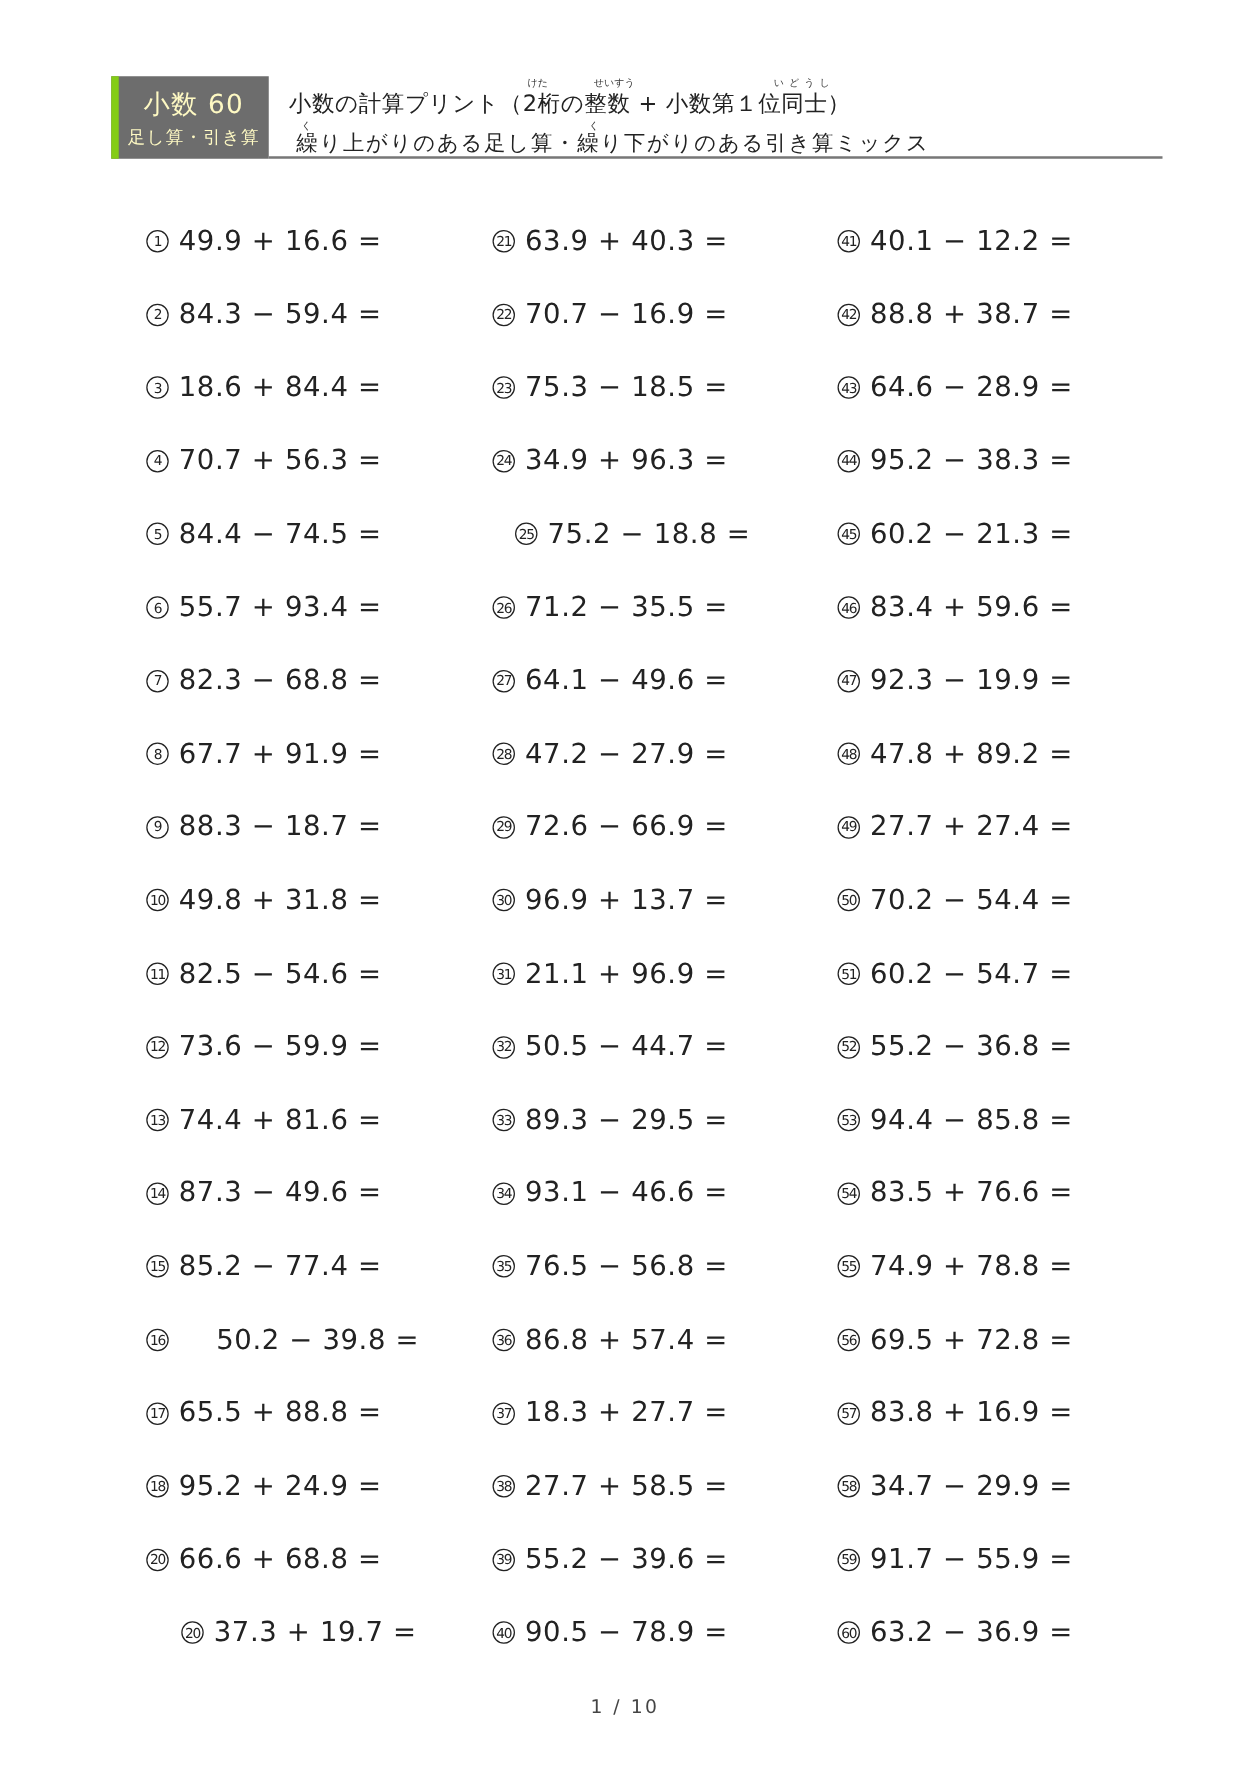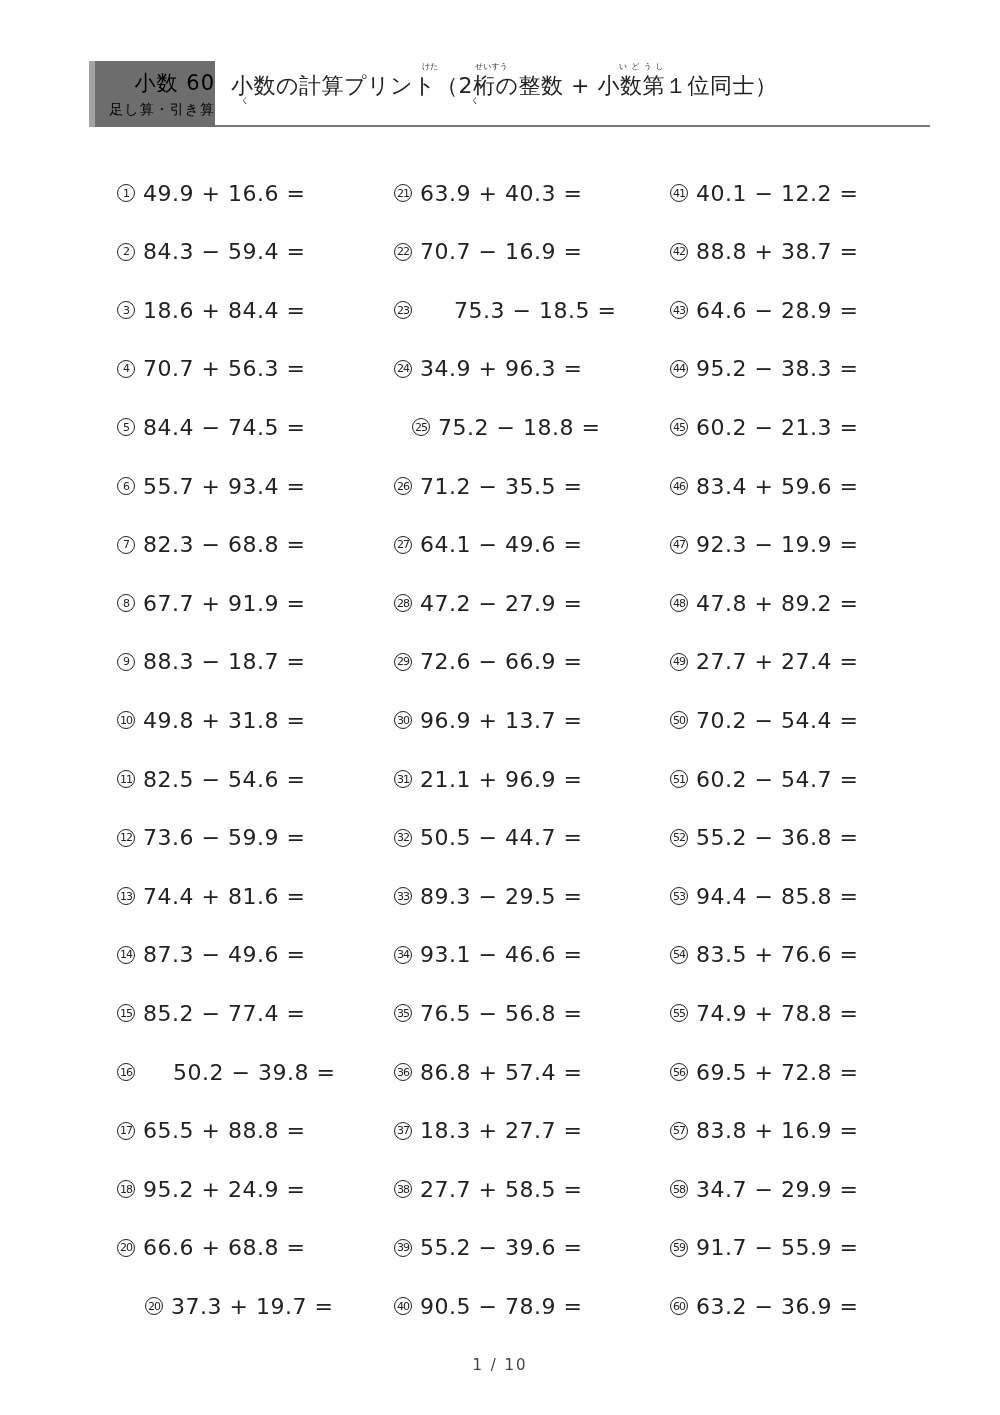--- a/index.html
+++ b/index.html
@@ -1,24 +1,24 @@
 <!DOCTYPE html>
 <html><head>
 <meta charset="utf-8">
 <style>
   html, body { margin: 0; padding: 0; background: #ffffff; }
   body { width: 1000px; height: 1415px; position: relative; overflow: hidden;
          font-family: "DejaVu Sans", "Liberation Sans", sans-serif; color: #222; }
   .badge { position: absolute; left: 89px; top: 61px; width: 126px; height: 66px;
-           background: #6d6d6d; border-left: 6px solid #a3a3a3; box-sizing: border-box; color: #000000; text-align: right; }
+           background: #6d6d6d; border-left: 6px solid #84cc16; box-sizing: border-box; color: #fef9c3; text-align: center; }
   .badge .b1 { font-size: 21px; margin-top: 8px; letter-spacing: 1px; }
   .badge .b2 { font-size: 14px; margin-top: 4px; letter-spacing: 1px; }
   .title-area { position: absolute; left: 215px; top: 61px; width: 715px; height: 66px;
                 border-bottom: 2px solid #777; box-sizing: border-box; }
-  .title1 { position: absolute; left: 16px; top: 10px; font-size: 22px; white-space: nowrap; letter-spacing: 0.5px; }
+  .title1 { position: absolute; left: 16px; top: 10px; font-size: 18px; white-space: nowrap; letter-spacing: 0.5px; }
   .title2 { position: absolute; left: 22px; top: 42px; font-size: 17px; white-space: nowrap; letter-spacing: 1.5px; }
   .furi { position: absolute; font-size: 8px; color: #333; white-space: nowrap; }
   .grid { position: absolute; left: 0; top: 0; }
   .problem { position: absolute; font-size: 22px; white-space: nowrap; display: flex; align-items: center; height: 30px; }
   .num { display: inline-flex; align-items: center; justify-content: center;
          width: 18px; height: 18px; border: 1.5px solid #222; border-radius: 50%;
          font-size: 11px; margin-right: 8px; box-sizing: border-box; letter-spacing: -1px; }
   .expr { letter-spacing: 0.5px; }
   .footer { position: absolute; left: 0; width: 1000px; top: 1356px; text-align: center; font-size: 15px; color: #444; letter-spacing: 2px; }
 </style>
@@ -30,20 +30,21 @@
   <div class="b2">足し算・引き算</div>
 </div>
 
 <div class="title-area">
   <span class="furi" style="left:207px; top:0px;">けた</span>
   <span class="furi" style="left:260px; top:0px;">せいすう</span>
   <span class="furi" style="left:404px; top:0px; letter-spacing:4px;">いどうし</span>
   <div class="title1">小数の計算プリント（2桁の整数 + 小数第１位同士）</div>
   <span class="furi" style="left:26px; top:34px;">く</span>
   <span class="furi" style="left:256px; top:34px;">く</span>
+  <div class="title2">繰り上がりのある足し算・繰り下がりのある引き算ミックス</div>
 </div>
 
 <div class="grid" id="grid">
     <div class="problem" style="left: 117px; top: 178px;">
       <span class="num">1</span>
       <span class="expr">49.9 + 16.6 =</span>
     </div>
     <div class="problem" style="left: 117px; top: 236.6px;">
       <span class="num">2</span>
       <span class="expr">84.3 − 59.4 =</span>
@@ -121,21 +122,21 @@
       <span class="expr">37.3 + 19.7 =</span>
     </div>
     <div class="problem" style="left: 394px; top: 178px;">
       <span class="num">21</span>
       <span class="expr">63.9 + 40.3 =</span>
     </div>
     <div class="problem" style="left: 394px; top: 236.6px;">
       <span class="num">22</span>
       <span class="expr">70.7 − 16.9 =</span>
     </div>
-    <div class="problem" style="left: 394px; top: 295.2px; gap: 34px;">
+    <div class="problem" style="left: 394px; top: 295.2px;">
       <span class="num">23</span>
       <span class="expr">75.3 − 18.5 =</span>
     </div>
     <div class="problem" style="left: 394px; top: 353.8px;">
       <span class="num">24</span>
       <span class="expr">34.9 + 96.3 =</span>
     </div>
     <div class="problem" style="left: 412px; top: 412.4px;">
       <span class="num">25</span>
       <span class="expr">75.2 − 18.8 =</span>

